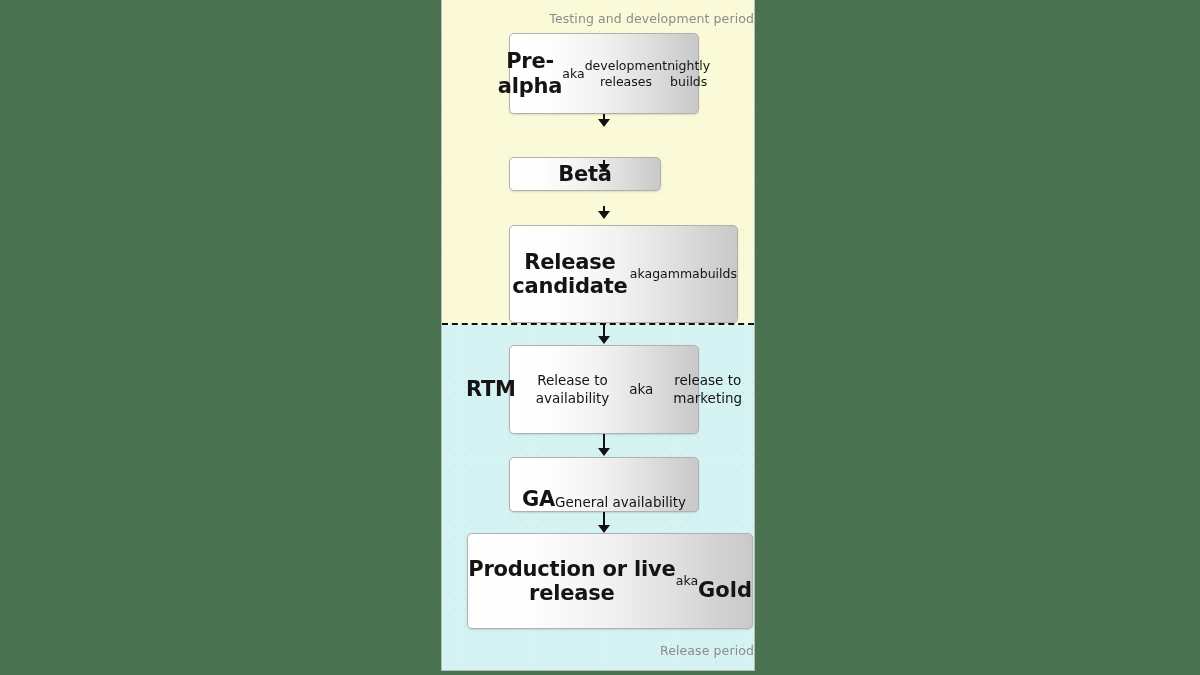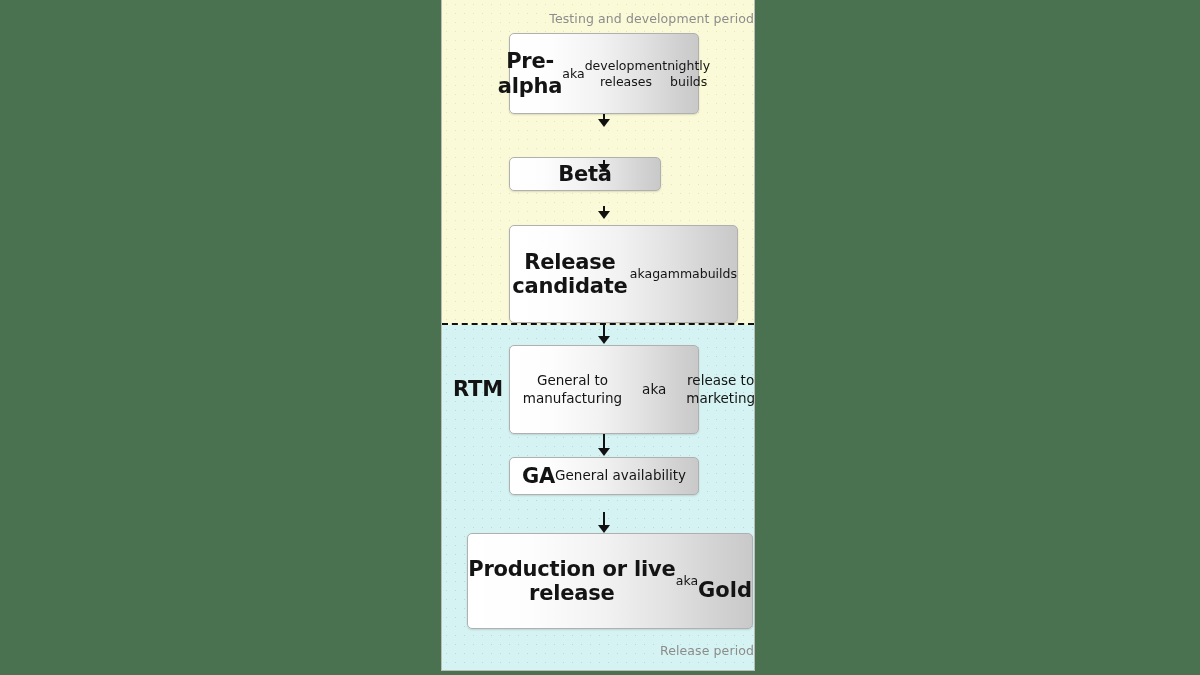--- a/index.html
+++ b/index.html
@@ -174,31 +174,31 @@
     <div class="stage-sub">builds</div>
   </div>
 
   <div class="arrow" style="left:155px; top:323px; height:21px;">
     <div class="arrow-shaft"></div>
     <div class="arrow-head"></div>
   </div>
 
   <div class="stage-box" style="left:67px; top:345px; width:190px; height:89px;gap:20px;">
     <div class="stage-title">RTM</div>
-    <div class="stage-sub sub-lg">General to manufacturing</div>
+    <div class="stage-sub sub-lg">Release to availability</div>
     <div class="stage-sub sub-lg">aka</div>
     <div class="stage-sub sub-lg">release to marketing</div>
   </div>
 
   <div class="arrow" style="left:155px; top:434px; height:22px;">
     <div class="arrow-shaft"></div>
     <div class="arrow-head"></div>
   </div>
 
-  <div class="stage-box" style="left:67px; top:457px; width:190px; height:38px;">
+  <div class="stage-box" style="left:67px; top:457px; width:190px; height:55px;align-items:flex-end;">
     <div class="stage-title">GA</div>
     <div class="stage-sub sub-lg">General availability</div>
   </div>
 
   <div class="arrow" style="left:155px; top:512px; height:21px;">
     <div class="arrow-shaft"></div>
     <div class="arrow-head"></div>
   </div>
 
   <div class="stage-box" style="left:25px; top:533px; width:286px; height:96px;">

